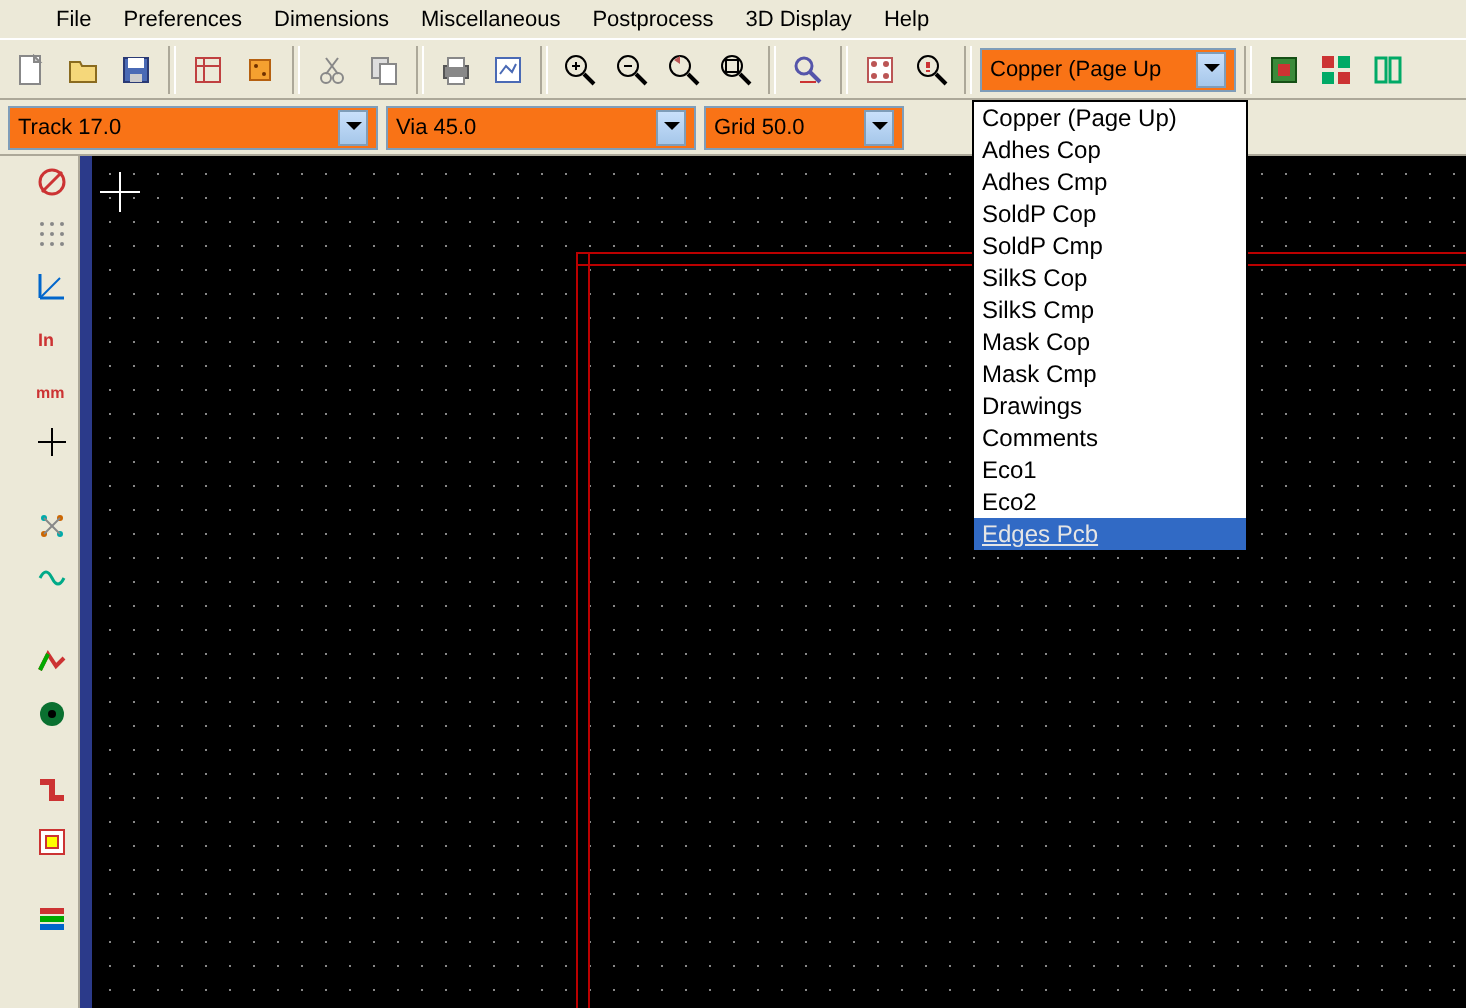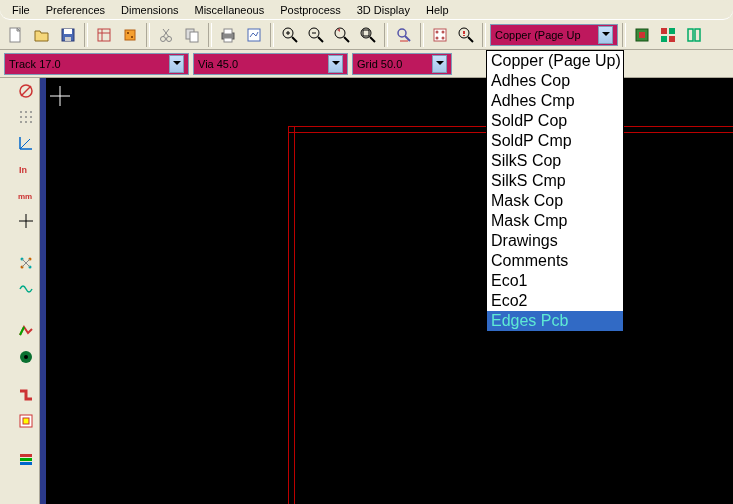--- a/index.html
+++ b/index.html
@@ -10,23 +10,22 @@
   width: 733px;
   height: 504px;
   overflow: hidden;
   position: relative;
 }
 .menubar {
   display: flex;
   background: #ece9d8;
   height: 20px;
   align-items: center;
-  padding: 0 4px;
+  padding: 0 20px;
   border-bottom: 1px solid #fff;
-  border-radius: 10px;
 }
 .menubar span {
   padding: 2px 8px;
   cursor: default;
 }
 .toolbar {
   display: flex;
   background: #ece9d8;
   height: 30px;
   align-items: center;
@@ -39,21 +38,21 @@
   width: 24px;
   height: 24px;
   display: flex;
   align-items: center;
   justify-content: center;
   cursor: pointer;
 }
 .sep { width: 4px; height: 24px; border-left: 1px solid #aca899; border-right: 1px solid #fff; margin: 0 2px; }
 .combo {
   height: 22px;
-  background: #be185d;
+  background: #f97316;
   border: 1px solid #7f9db9;
   display: flex;
   align-items: center;
   padding: 0 4px;
   cursor: pointer;
   position: relative;
 }
 .combo .arrow {
   width: 15px;
   height: 18px;
@@ -113,29 +112,29 @@
   background: #b00;
 }
 .dropdown {
   position: absolute;
   top: 50px;
   left: 486px;
   width: 138px;
   background: #fff;
   border: 1px solid #000;
   z-index: 100;
-  font-size: 16px;
+  font-size: 12px;
 }
 .dropdown div {
   padding: 1px 4px;
   white-space: nowrap;
   overflow: hidden;
   cursor: pointer;
 }
-.dropdown div.sel { background: #316ac5; color: #5eead4; }
+.dropdown div.sel { background: #316ac5; color: #e5e5e5; text-decoration: underline; }
 svg { display: block; }
 </style>
 </head>
 <body>
 
 <div class="menubar">
   <span>File</span>
   <span>Preferences</span>
   <span>Dimensions</span>
   <span>Miscellaneous</span>

